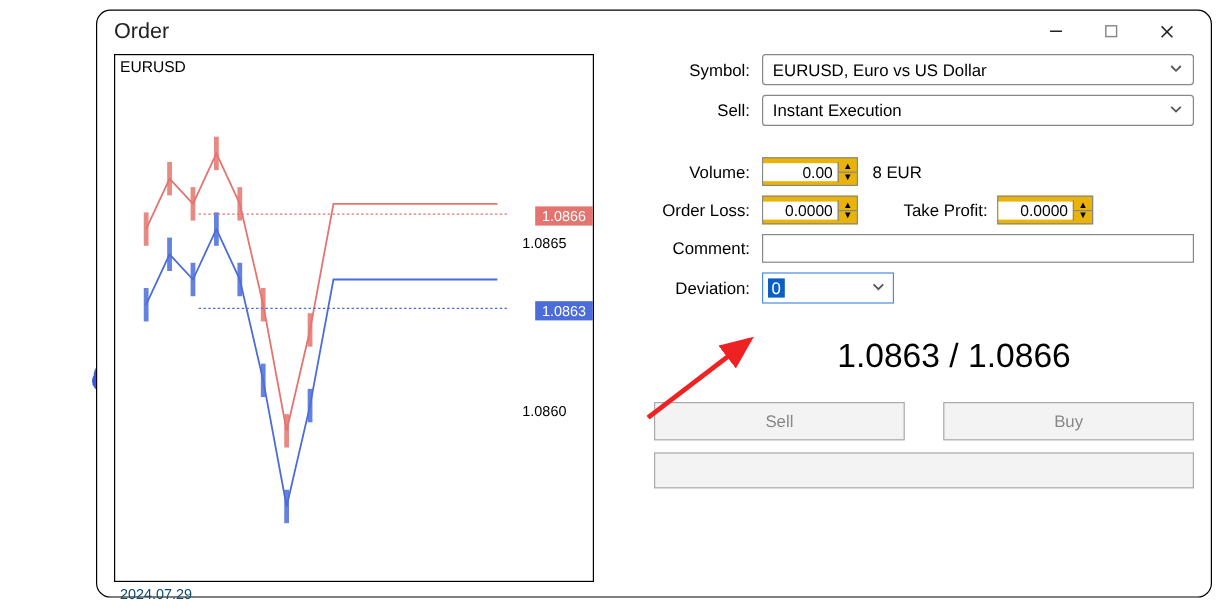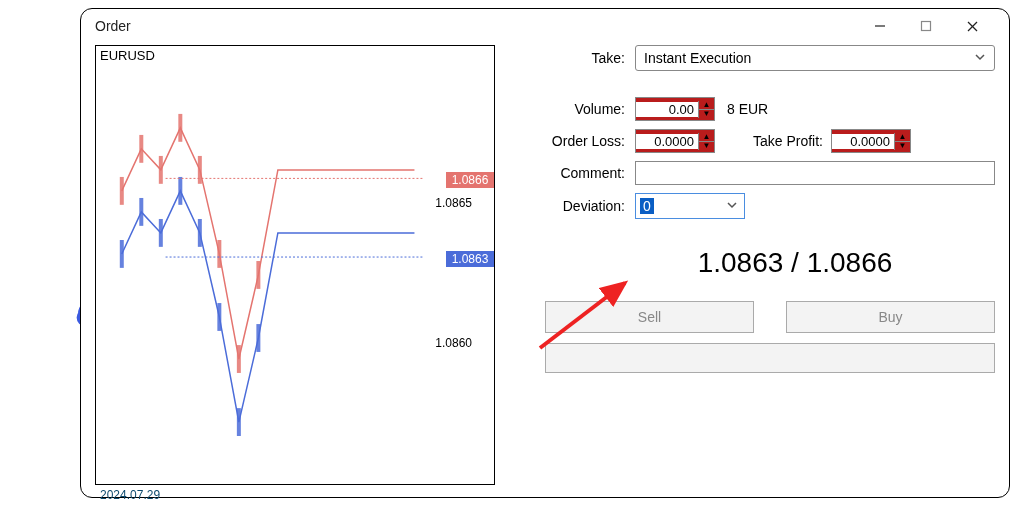--- a/index.html
+++ b/index.html
@@ -1,39 +1,39 @@
 <!DOCTYPE html>
 <html><head>
 <meta charset="utf-8">
 <style>
   *{box-sizing:border-box;margin:0;padding:0;font-family:"Segoe UI",Arial,sans-serif}
   body{width:1024px;height:512px;background:#fff;position:relative;overflow:hidden}
   .brand{position:absolute;left:22px;top:50%;transform:translateY(-50%) rotate(-90deg);transform-origin:center;display:flex;align-items:center;gap:8px;font-size:32px;font-weight:700;color:#000}
   .brand-icon{color:#3b5ae0}
   .window{position:absolute;left:80px;top:8px;width:930px;height:490px;border:1.5px solid #000;border-radius:12px;background:#fff}
-  .titlebar{height:34px;display:flex;align-items:center;padding:0 14px;font-size:14px;color:#222}
+  .titlebar{height:34px;display:flex;align-items:center;padding:0 14px;font-size:18px;color:#222}
   .titlebar-title{flex:1}
   .winbtn{width:46px;height:34px;display:flex;align-items:center;justify-content:center;color:#222}
   .content{display:flex;padding:0 14px 10px 14px;height:calc(100% - 34px)}
   .chart-panel{width:400px;height:440px;border:1.5px solid #000;background:#fff;position:relative;margin-top:2px}
   .chart-title{position:absolute;left:4px;top:2px;font-size:13px;color:#000}
   .chart-date{position:absolute;left:4px;bottom:-18px;font-size:12px;color:#0c4a6e}
   .chart-svg{position:absolute;left:0;top:0;width:100%;height:100%}
   .price-tag{position:absolute;right:0;font-size:12px;padding:1px 4px;color:#fff;min-width:48px;text-align:center}
   .tag-red{background:#e4746f;top:126px}
   .tag-blue{background:#4b6cd9;top:205px}
   .axis-label{position:absolute;right:22px;font-size:12px;color:#000}
   .l1{top:150px}.l2{top:290px}
   .form{flex:1;padding-left:40px;padding-top:2px;font-size:14px;color:#000}
   .row{display:flex;align-items:center;margin-bottom:8px}
   .lbl{width:100px;text-align:right;padding-right:10px}
   .dd{flex:1;height:26px;border:1px solid #888;border-radius:3px;display:flex;align-items:center;padding:0 8px;background:#fff;position:relative}
   .dd .chev{position:absolute;right:8px;top:50%;transform:translateY(-50%)}
   .spacer{height:18px}
-  .numbox{height:24px;border:1px solid #888;display:flex;align-items:center;background:#b91c1c}
+  .numbox{height:24px;border:1px solid #888;display:flex;align-items:center;background:#eab308}
   .numbox input{border:none;outline:none;text-align:right;padding-right:4px;width:62px;font-size:13px}
   .spin{width:16px;display:flex;flex-direction:column;border-left:1px solid #888}
   .spin div{flex:1;display:flex;align-items:center;justify-content:center;font-size:8px;line-height:1}
   .spin div:first-child{border-bottom:1px solid #888}
   .mid-gap{width:30px}
   .lbl2{width:86px;text-align:right;padding-right:8px}
   .comment-input{flex:1;height:24px;border:1px solid #888;background:#fff}
   .dev-box{width:110px;height:26px;border:1.5px solid #4a8de0;display:flex;align-items:center;padding:0 4px;position:relative;background:#fff}
   .dev-box .sel{background:#0a5ec4;color:#fff;padding:0 3px}
   .dev-box .chev{position:absolute;right:6px;top:50%;transform:translateY(-50%)}
@@ -107,21 +107,30 @@
       </svg>
       <div class="price-tag tag-red">1.0866</div>
       <div class="price-tag tag-blue">1.0863</div>
       <div class="axis-label l1">1.0865</div>
       <div class="axis-label l2">1.0860</div>
       <span class="chart-date">2024.07.29</span>
     </div>
 
     <div class="form">
       <div class="row">
-        <div class="lbl">Take:</div>
+        <div class="lbl">Symbol:</div>
+        <div class="dd">
+          <span>EURUSD, Euro vs US Dollar</span>
+          <span class="chev"><svg viewBox="0 0 12 12">
+                <path d="M2 4l4 4 4-4" fill="none" stroke="#555" stroke-width="1.5"></path>
+              </svg></span>
+        </div>
+      </div>
+      <div class="row">
+        <div class="lbl">Sell:</div>
         <div class="dd">
           <span>Instant Execution</span>
           <span class="chev"><svg viewBox="0 0 12 12">
                 <path d="M2 4l4 4 4-4" fill="none" stroke="#555" stroke-width="1.5"></path>
               </svg></span>
         </div>
       </div>
       <div class="spacer"></div>
 
       <div class="row">

